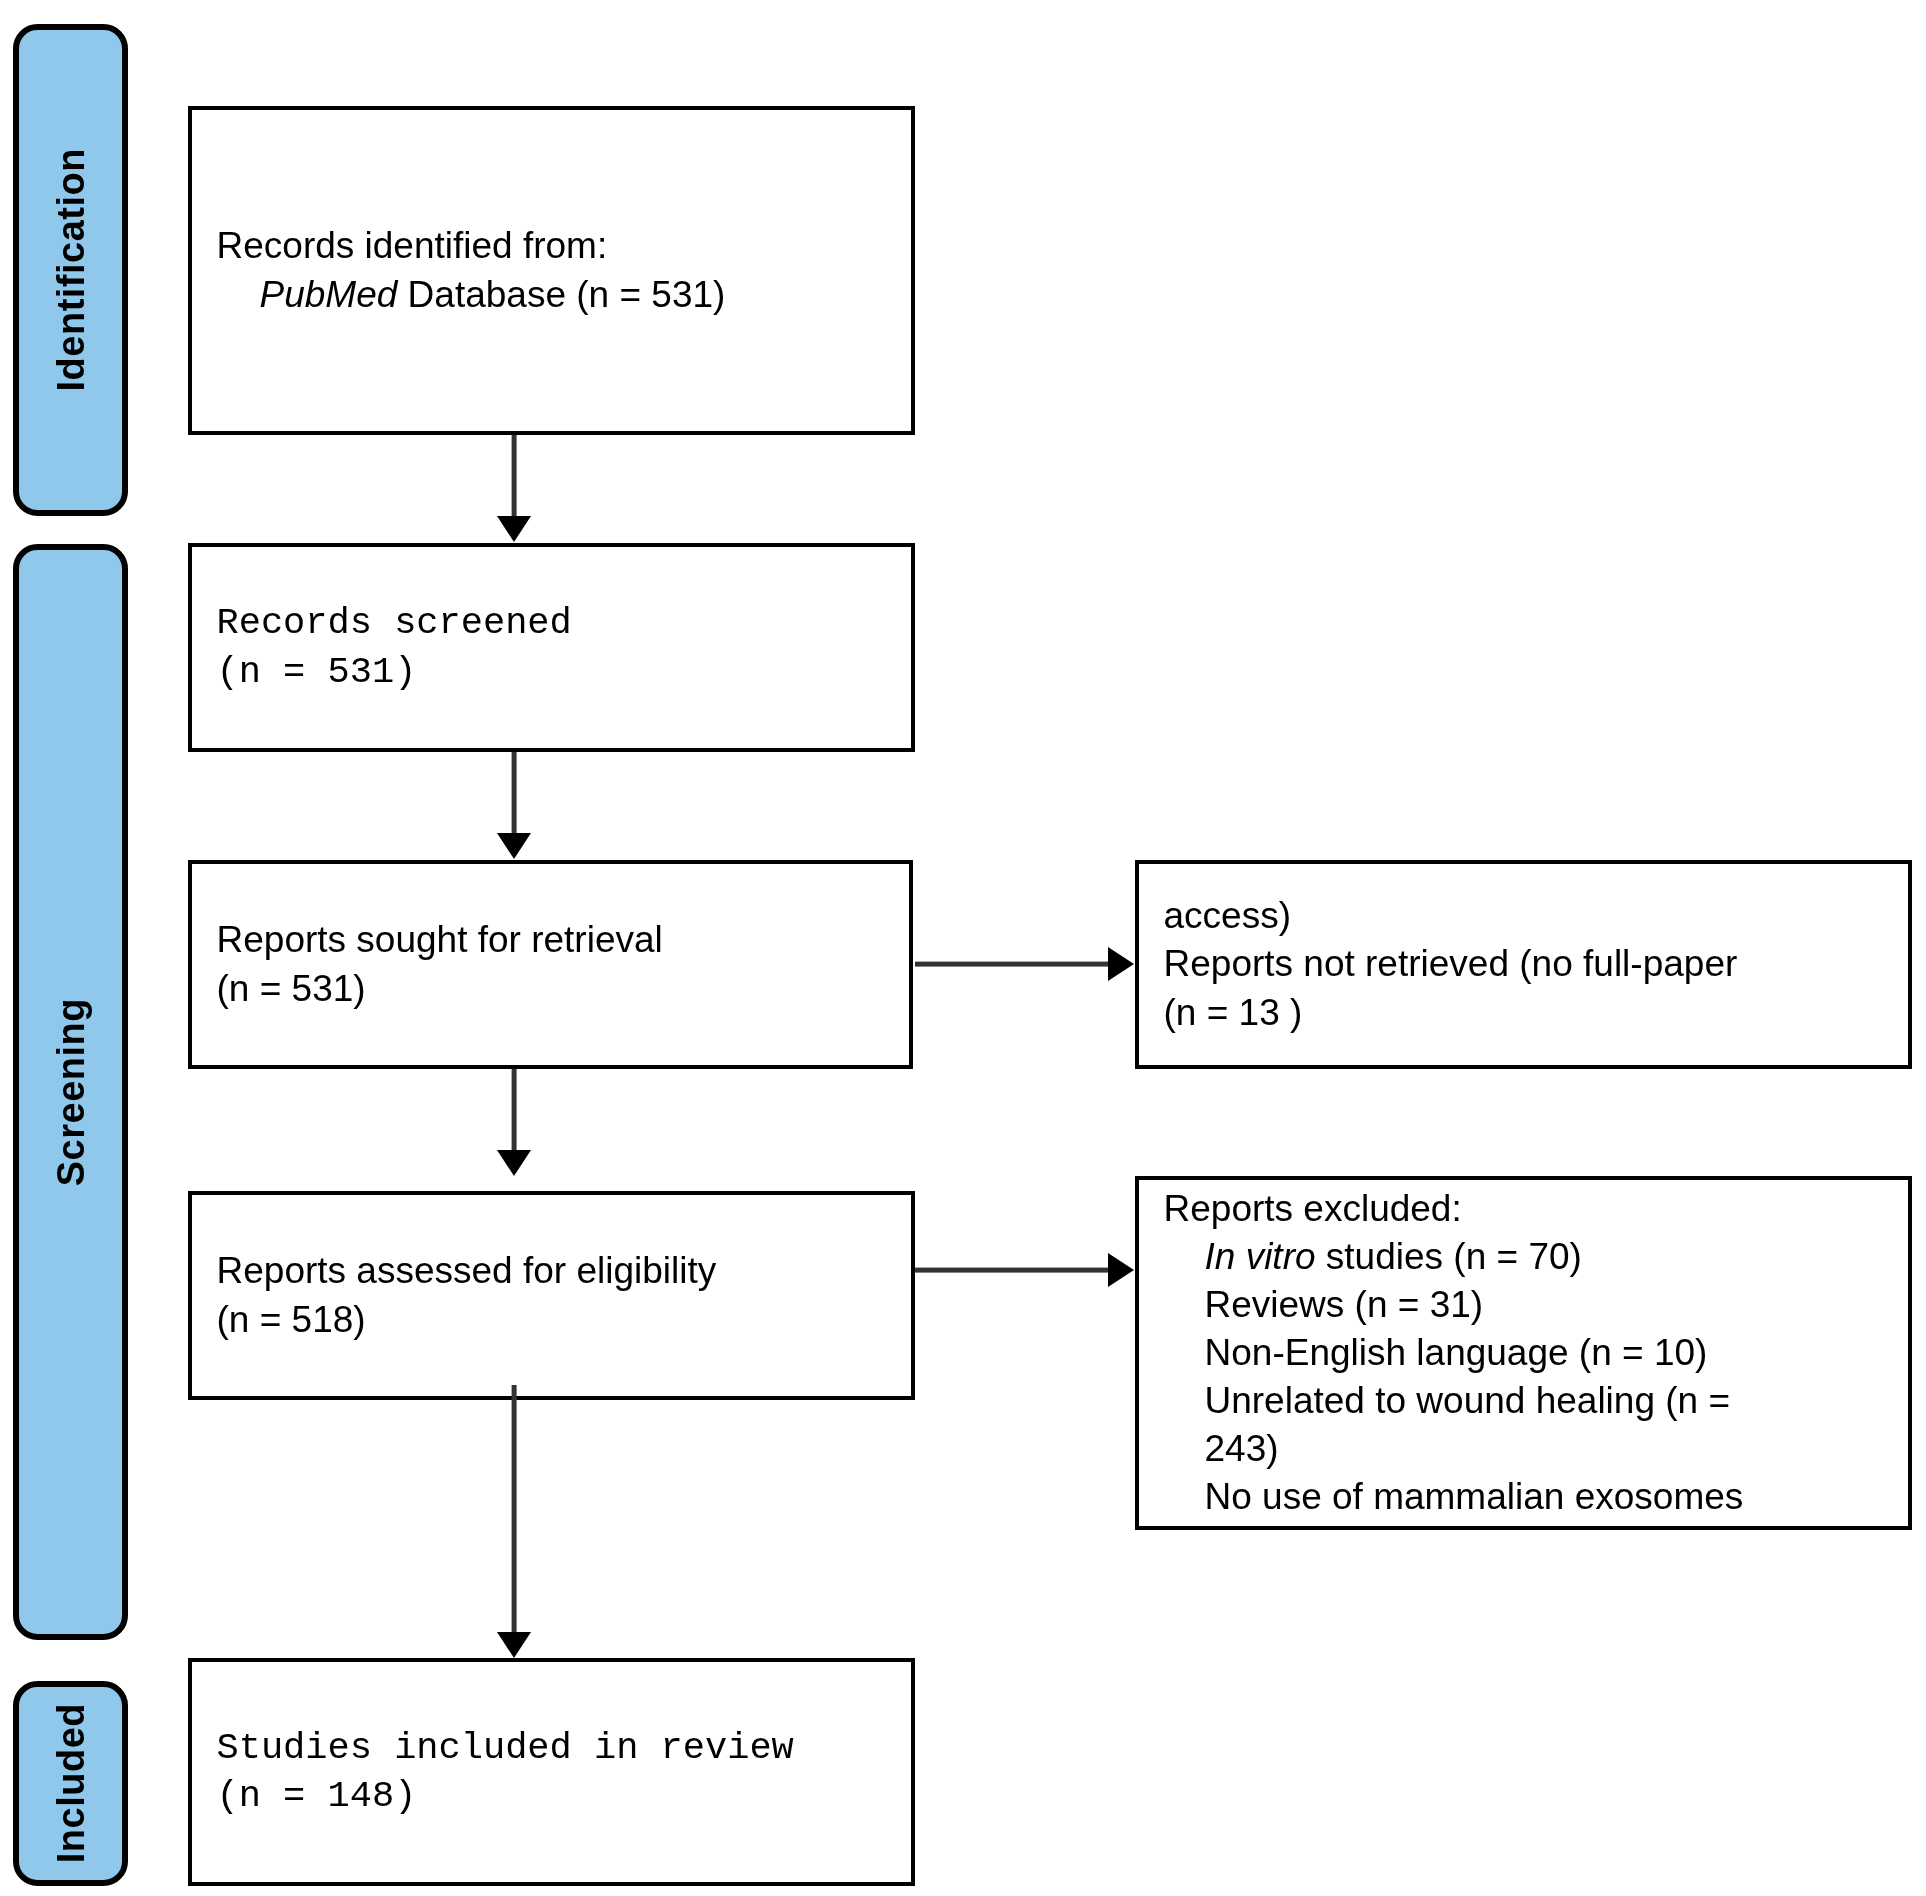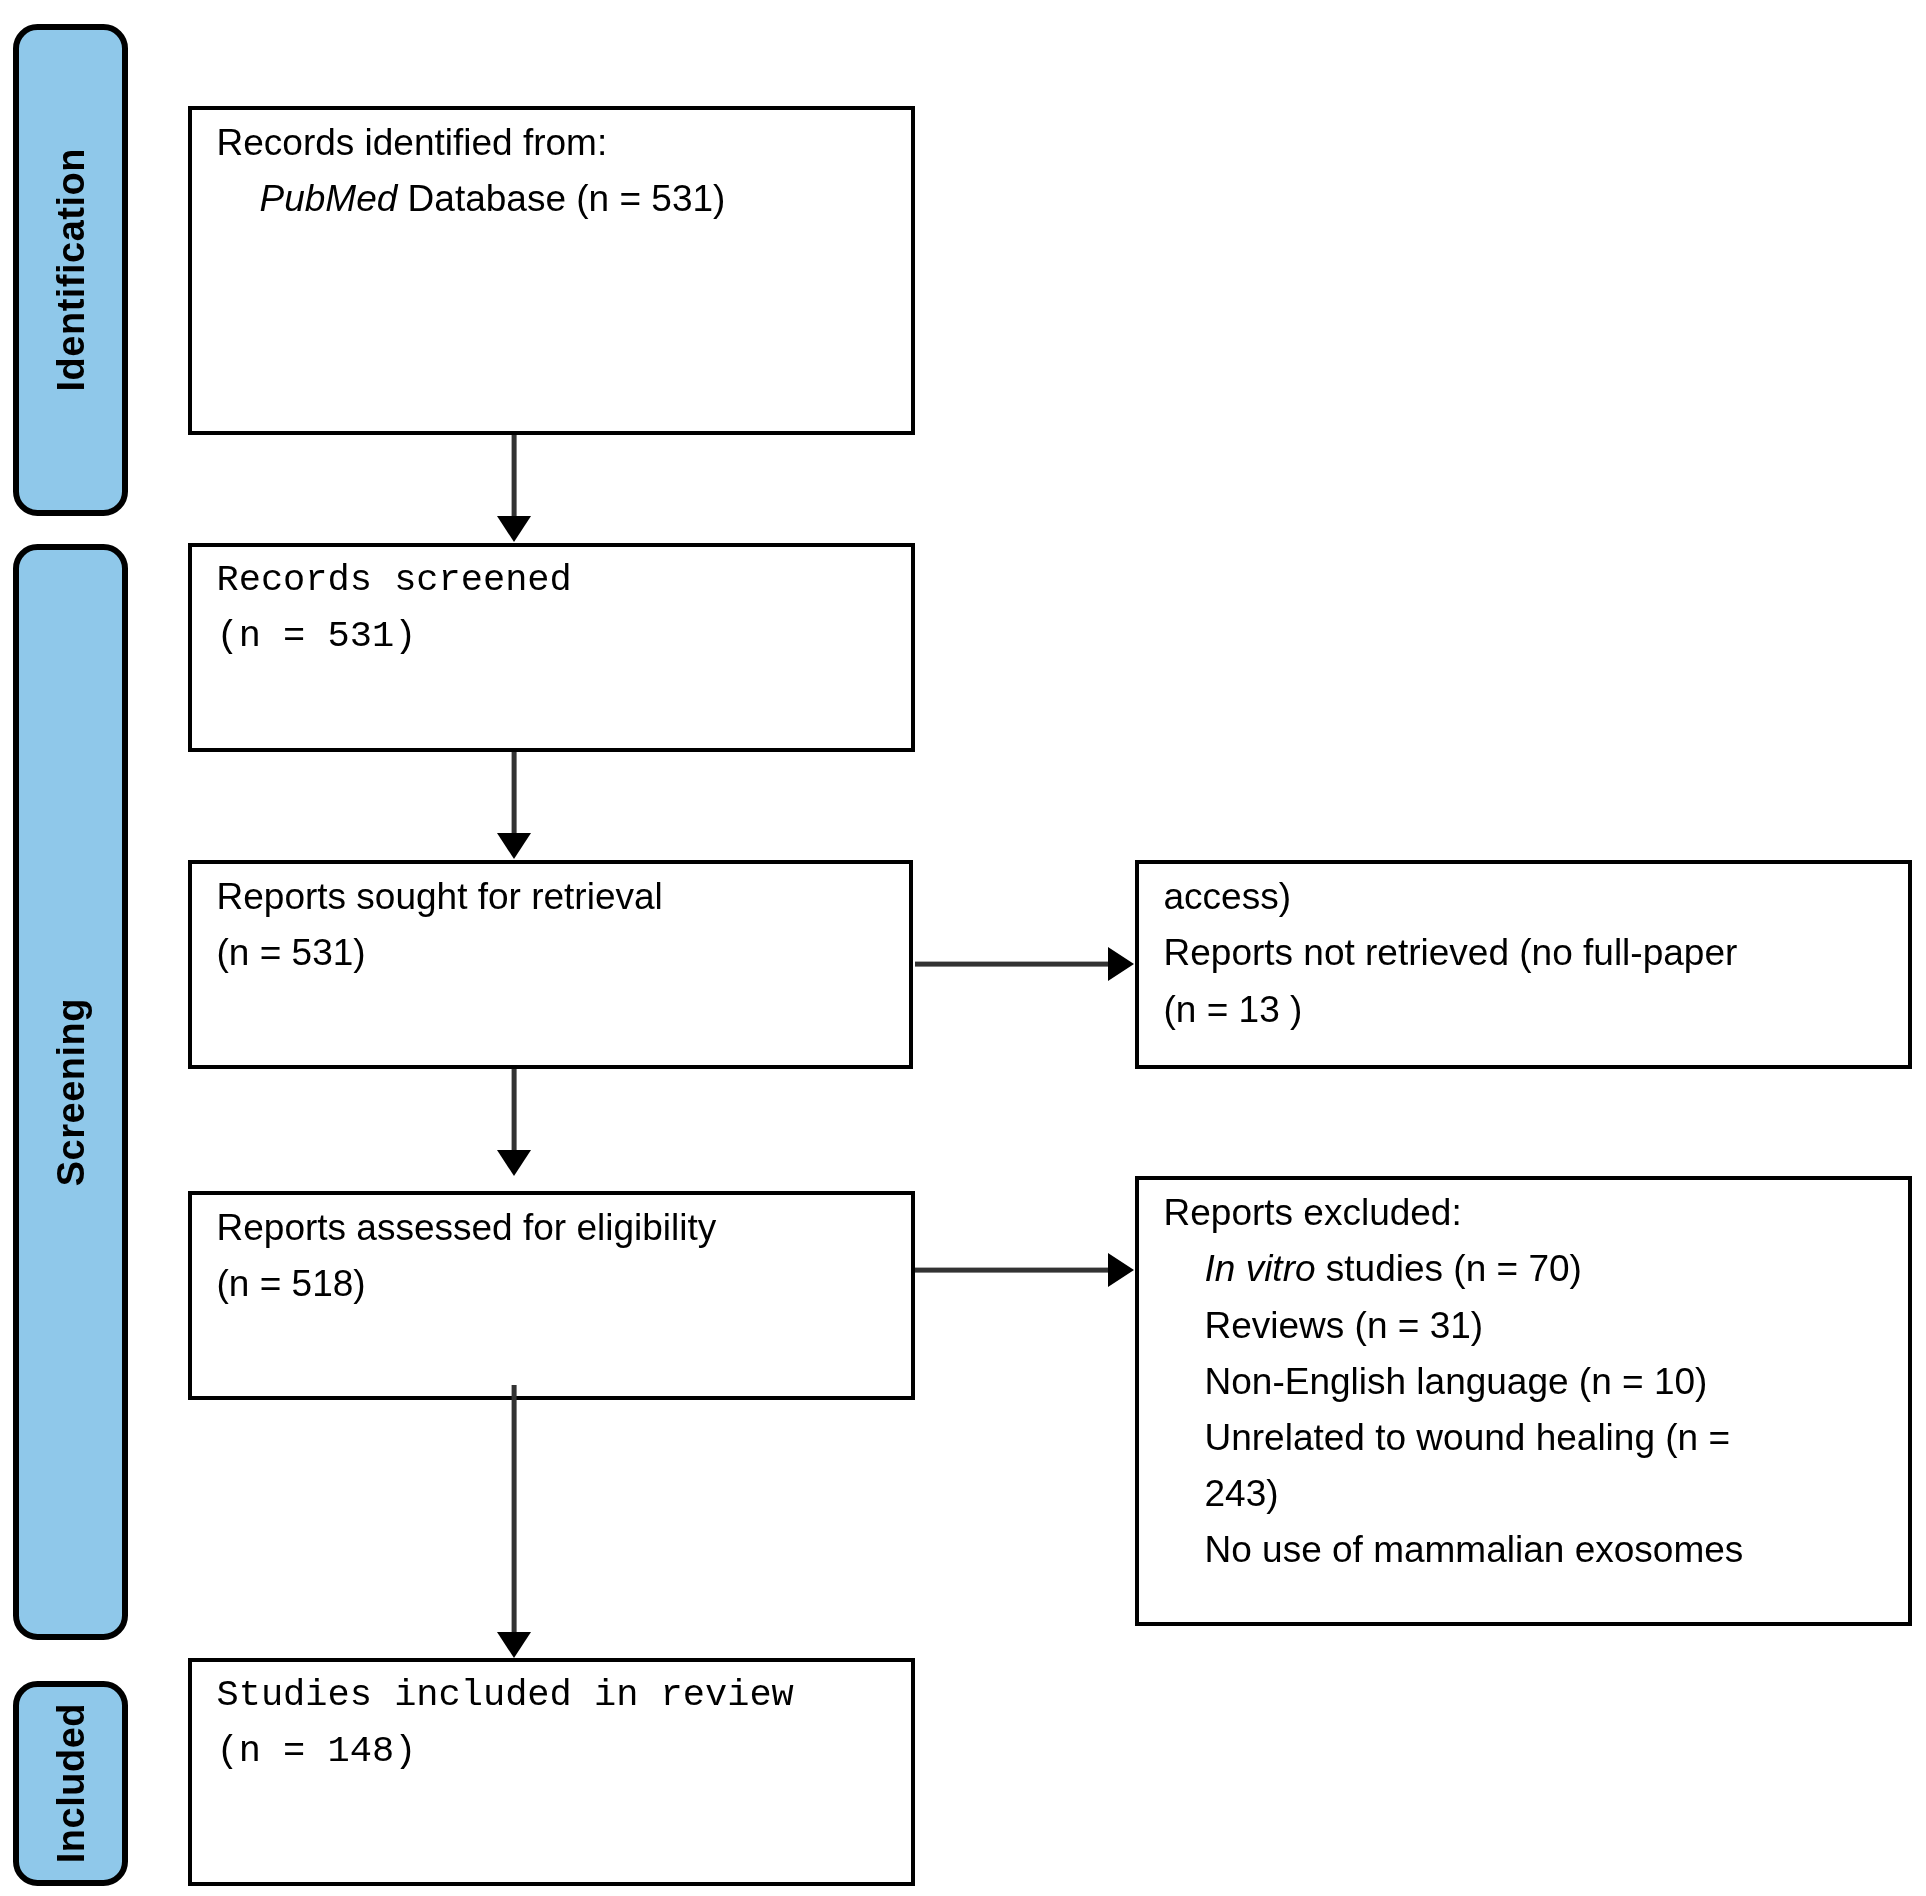--- a/index.html
+++ b/index.html
@@ -43,23 +43,22 @@
   }
 
   
   .flow-box {
     position: absolute;
     background: #ffffff;
     border: 4.7px solid #000000;
     box-sizing: border-box;
     display: flex;
     flex-direction: column;
-    justify-content: flex-start;
+    justify-content: center;
     padding: 9.4px 24.5px;
-    gap: 8px;
   }
   .flow-box .line {
     font-size: 37px;
     line-height: 1.30;
     white-space: pre-wrap;
     color: #000000;
   }
   .flow-box .line.indent {
     padding-left: 43px;
   }
@@ -177,21 +176,21 @@
   <div class="flow-box" style="left:188px; top:1176px; width:727px; height:209px;margin-top:15px;">
     <div class="line">Reports assessed for eligibility</div>
     <div class="line">(n = 518)</div>
   </div>
 
   <div class="arrow-h" style="left:915px; top:1270px; width:219px;">
     <div class="shaft" style="width:195px;"></div>
     <div class="head" style="left:193px;"></div>
   </div>
 
-  <div class="flow-box" style="left:1135px; top:1176px; width:777px; height:450px;">
+  <div class="flow-box" style="left:1135px; top:1176px; width:777px; height:354px;">
     <div class="line">Reports excluded:</div>
     <div class="line indent-sm"><span class="ital">In vitro</span><span> studies (n = 70)</span></div>
     <div class="line indent-sm">Reviews (n = 31)</div>
     <div class="line indent-sm">Non-English language (n = 10)</div>
     <div class="line indent-sm">Unrelated to wound healing (n =</div>
     <div class="line indent-sm">243)</div>
     <div class="line indent-sm">No use of mammalian exosomes</div>
   </div>
 
   <div class="arrow-v" style="left:514px; top:1385px; height:273px;">

